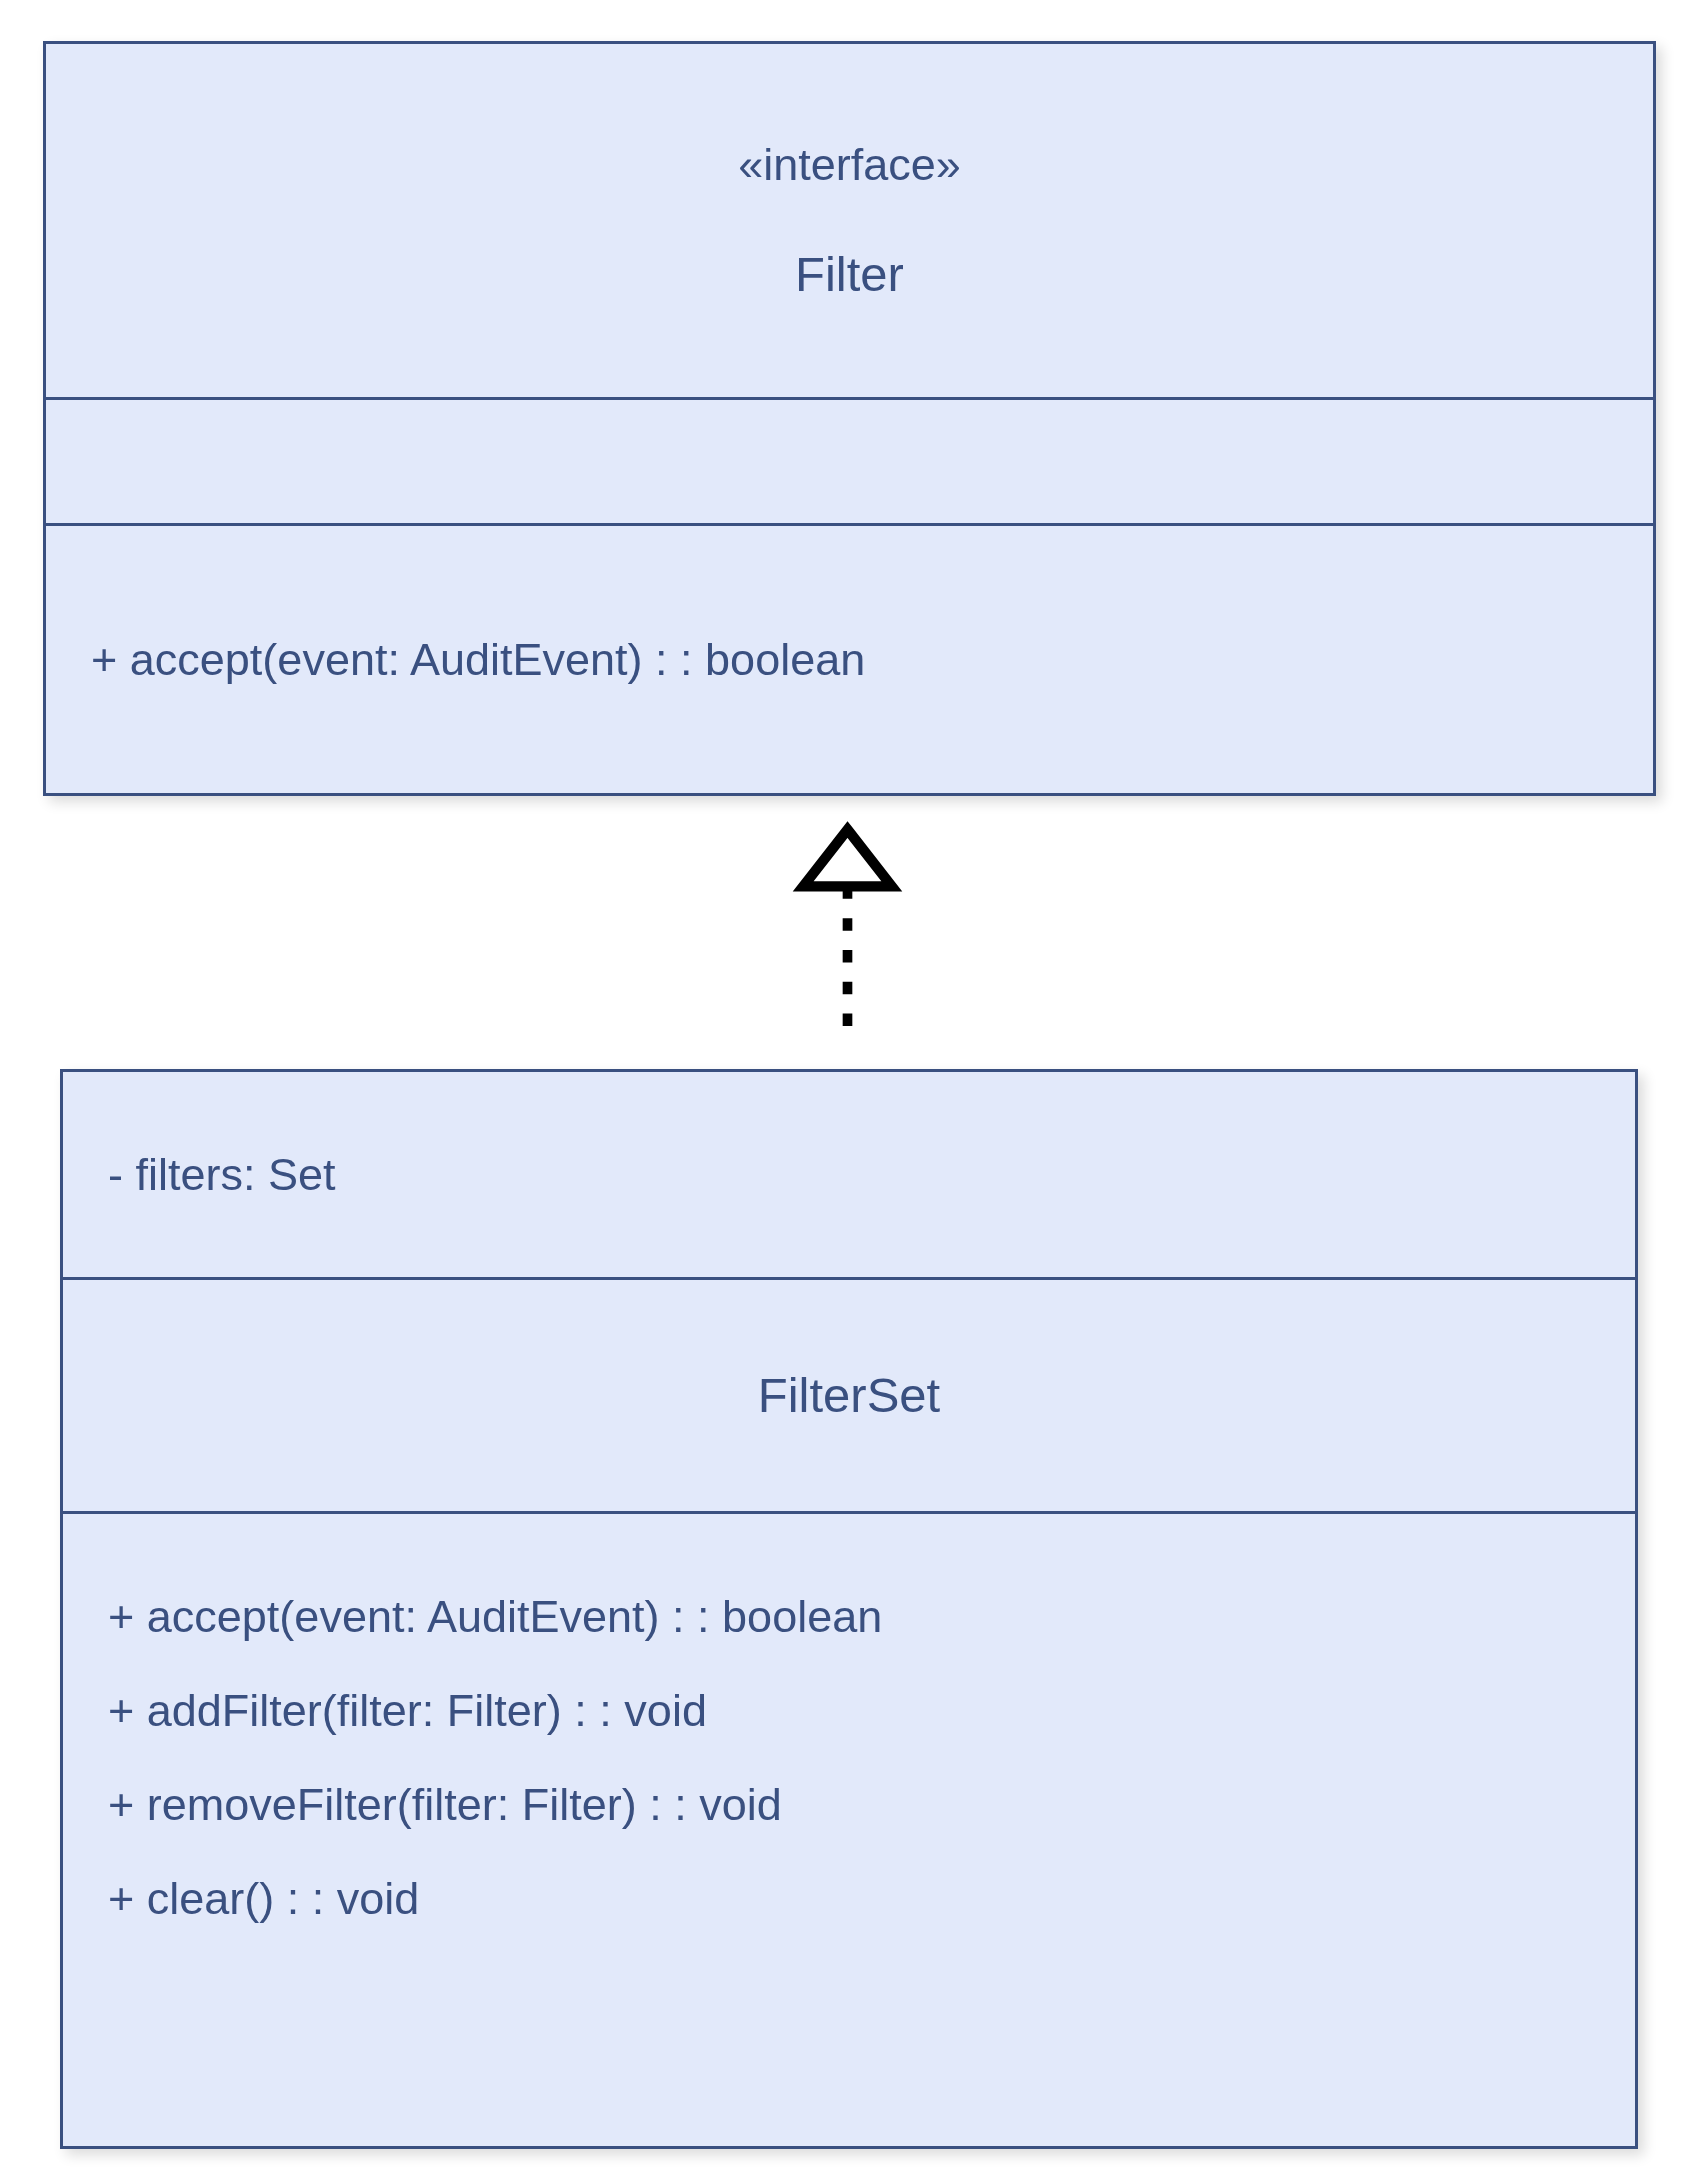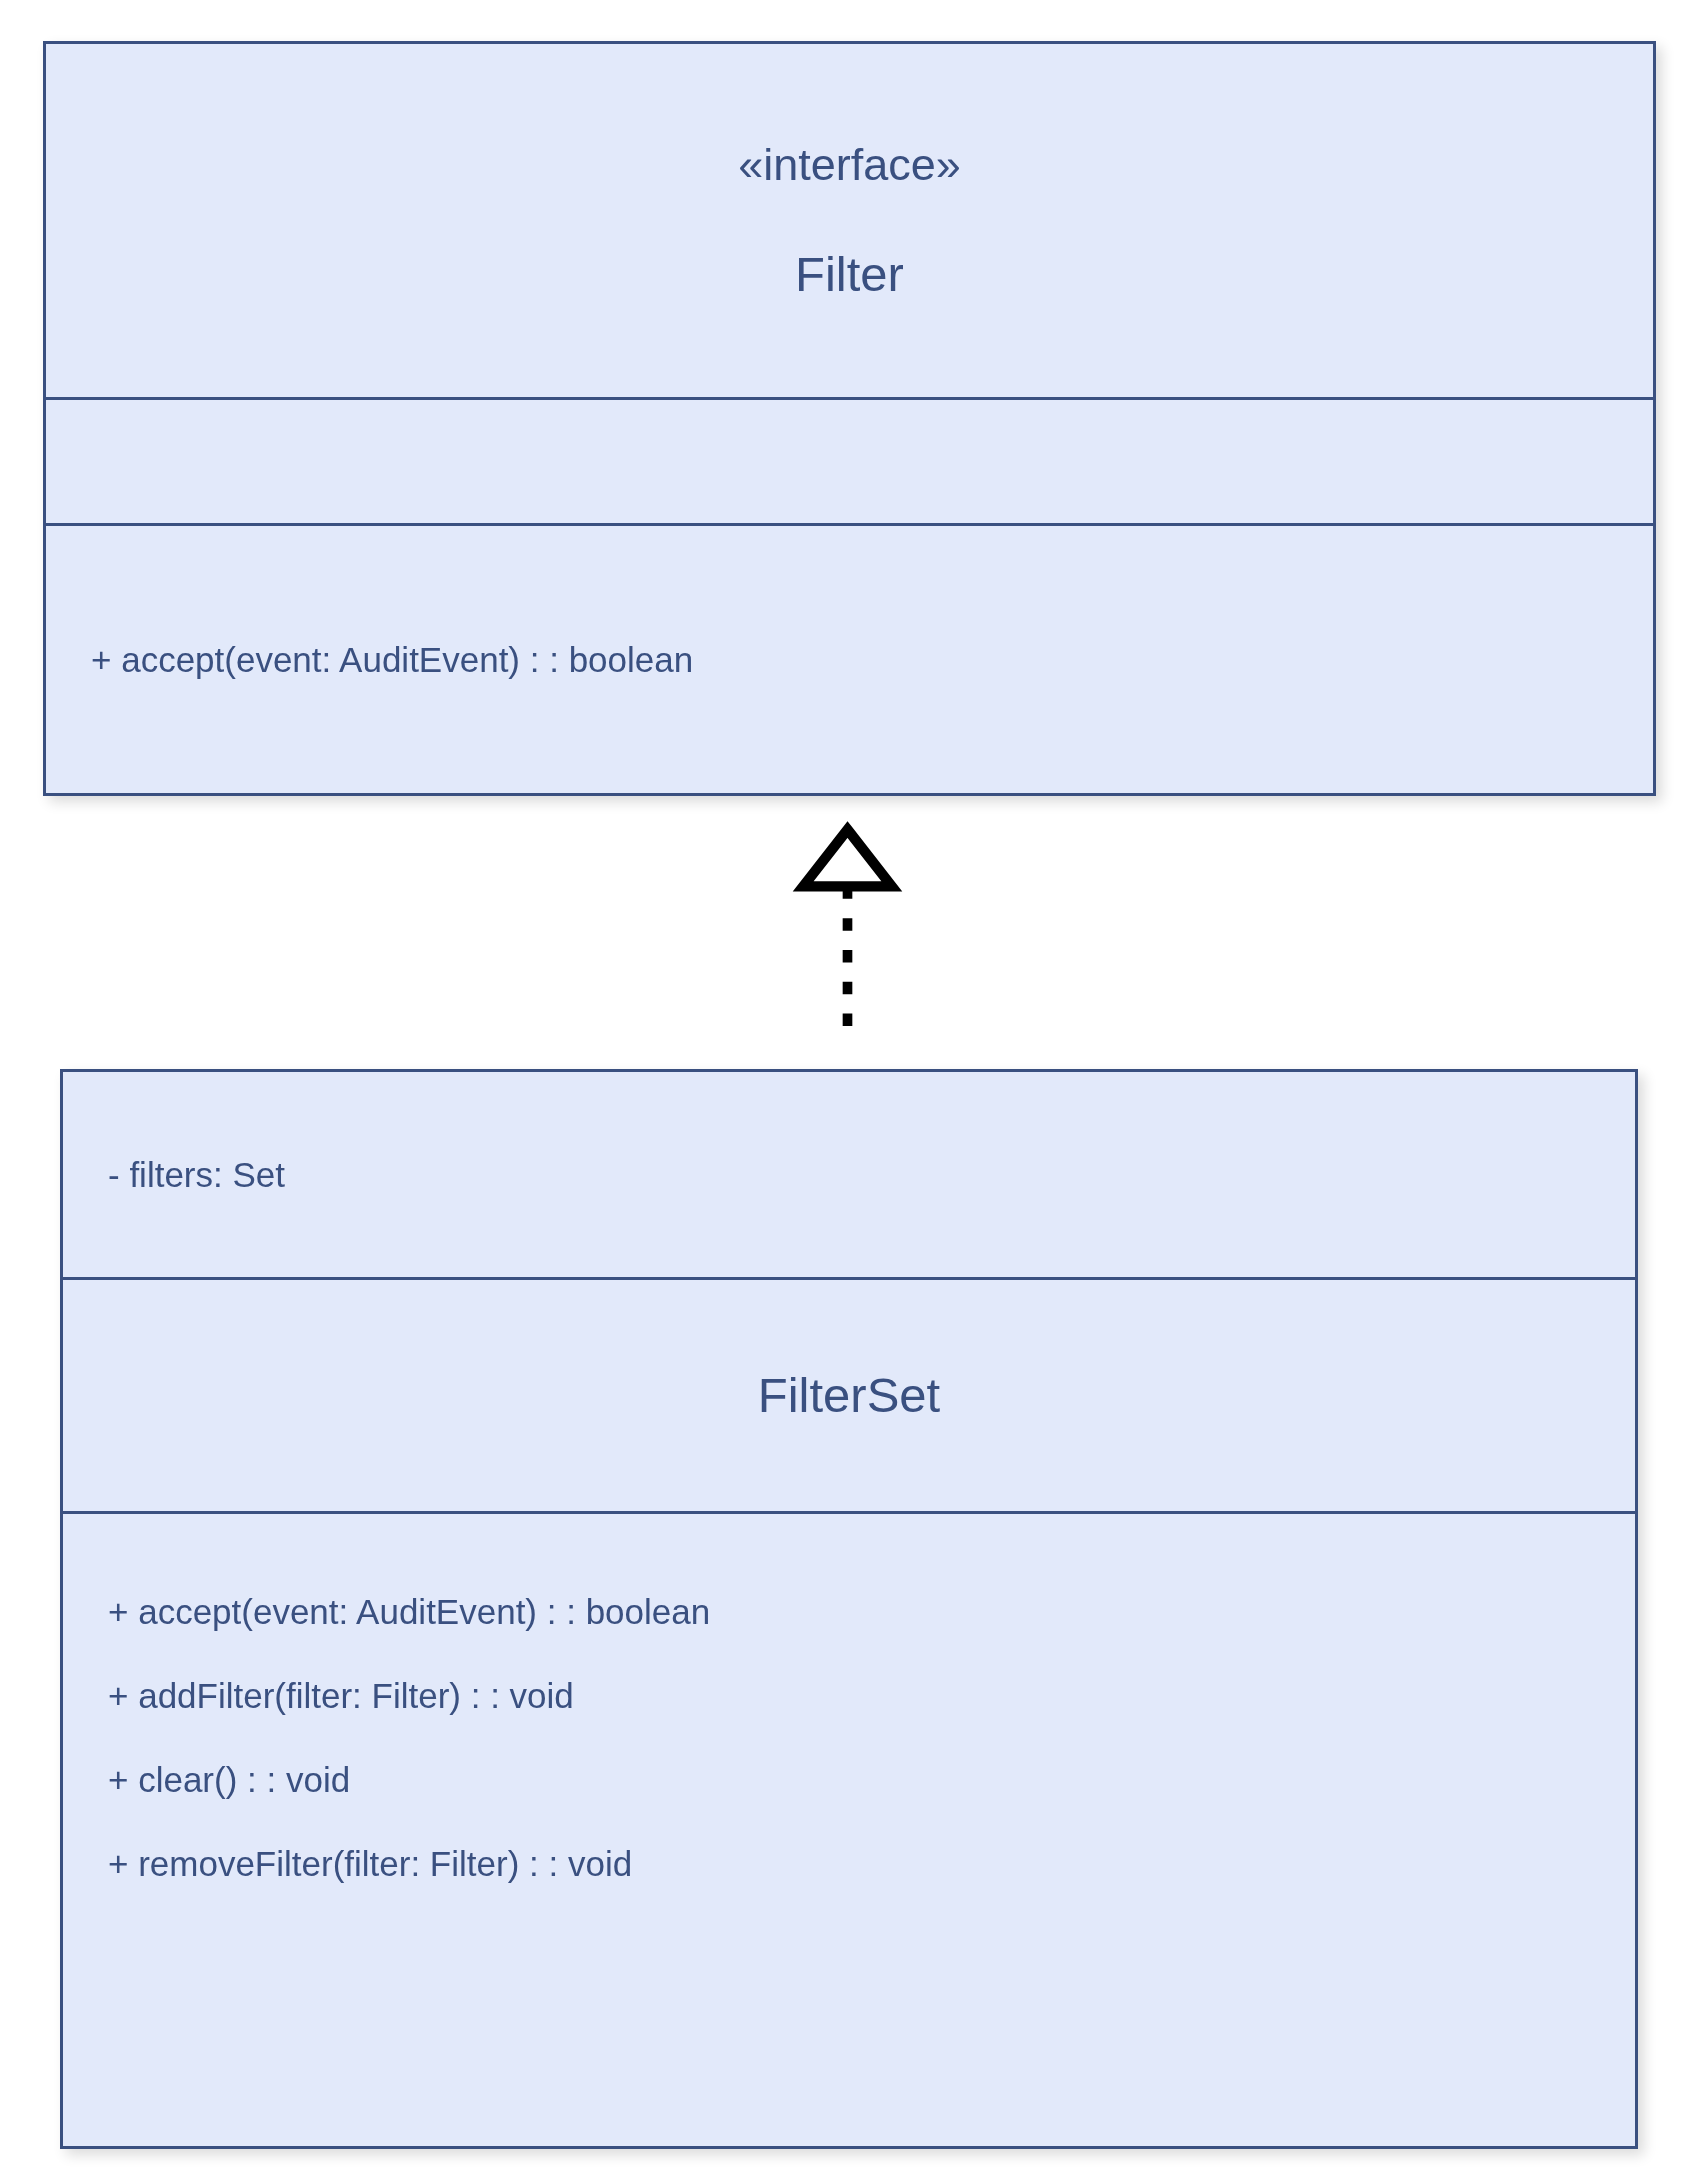--- a/index.html
+++ b/index.html
@@ -74,21 +74,21 @@
   .members {
     display: flex;
     flex-direction: column;
     justify-content: center;
     padding-left: 45px;
     padding-right: 23px;
   }
 
   .member-line {
     color: #3a5080;
-    font-size: 35px;
+    font-size: 45px;
     line-height: 1.0;
     font-weight: normal;
     white-space: nowrap;
     text-align: left;
   }
 
   .empty-comp {
     
   }
 
@@ -135,19 +135,19 @@
       <div class="member-line">- filters: Set</div>
     </div>
 
     <div class="compartment header-comp" style="height:234px;">
       <div class="class-name">FilterSet</div>
     </div>
 
     <div class="compartment members" style="height:637px; gap:49px; justify-content:flex-start; padding-top:80px;">
       <div class="member-line">+ accept(event: AuditEvent) : : boolean</div>
       <div class="member-line">+ addFilter(filter: Filter) : : void</div>
+      <div class="member-line">+ removeFilter(filter: Filter) : : void</div>
       <div class="member-line">+ clear() : : void</div>
-      <div class="member-line">+ removeFilter(filter: Filter) : : void</div>
     </div>
   </div>
 
 </div>
 
 
 </body></html>

